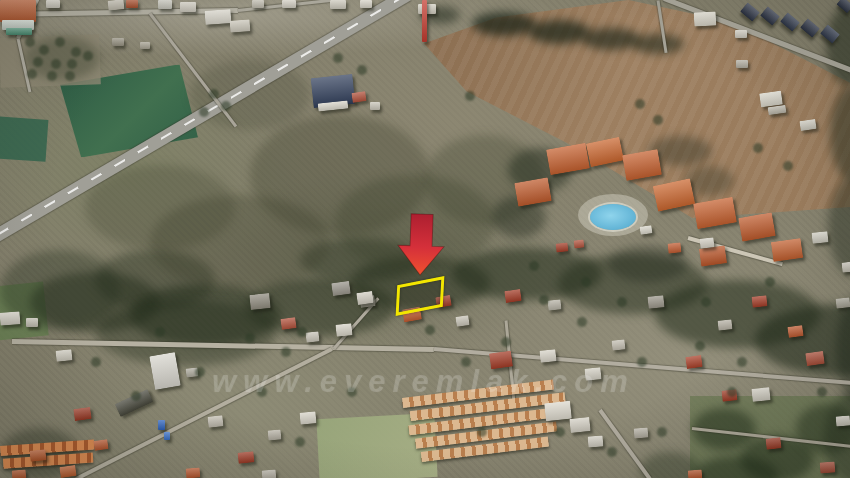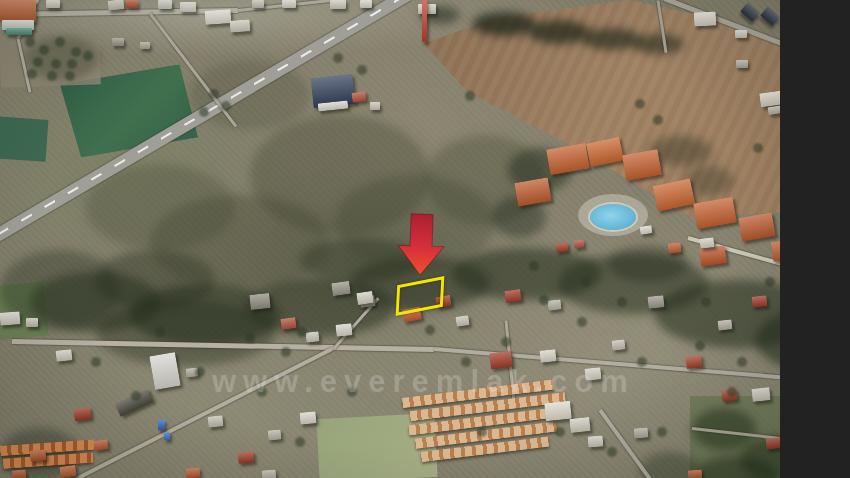--- a/index.html
+++ b/index.html
@@ -1,26 +1,26 @@
 <!DOCTYPE html>
 <html><head>
 <meta charset="utf-8">
 <style>
   html,body{margin:0;padding:0;background:#222;}
-  .stage{position:relative;width:780px;height:478px;overflow:hidden;
+  .stage{position:relative;width:850px;height:478px;overflow:hidden;
          background-color:#85816d;
          background-image:
            radial-gradient(ellipse 300px 200px at 15% 35%, rgba(122,130,96,.5), transparent 60%),
            radial-gradient(ellipse 400px 250px at 55% 25%, rgba(150,143,120,.45), transparent 60%),
            radial-gradient(ellipse 500px 300px at 80% 75%, rgba(162,158,138,.5), transparent 60%),
            radial-gradient(ellipse 400px 200px at 30% 85%, rgba(150,150,126,.5), transparent 60%),
            radial-gradient(ellipse 300px 160px at 45% 55%, rgba(90,96,72,.45), transparent 60%),
            radial-gradient(ellipse 500px 60px at 25% 3%, rgba(182,178,164,.55), transparent 70%),
            repeating-linear-gradient(45deg, rgba(0,0,0,.04) 0 2px, transparent 2px 5px);
-         font-family:"Liberation Sans", sans-serif;}
+         font-family:"Liberation Sans", sans-serif;font-style:italic;}
   #terrain{position:absolute;inset:0;}
   #terrain > div{position:absolute;}
   .field{}
   .patch{border-radius:50%;filter:blur(5px);}
   .road{box-shadow:0 1px 1px rgba(45,45,35,.35), 0 -1px 1px rgba(45,45,35,.35);}
   .road.dashed::after{content:'';position:absolute;left:4px;right:4px;top:50%;height:2px;margin-top:-1px;
       background:repeating-linear-gradient(90deg, rgba(255,255,255,.8) 0 12px, transparent 12px 27px);}
   .bldg{border-radius:1px;box-shadow:2px 3px 3px rgba(25,28,18,.5);
         background-image:linear-gradient(180deg, rgba(255,255,255,.28), rgba(0,0,0,.14));}
   .tree{border-radius:50%;filter:blur(1px);}

